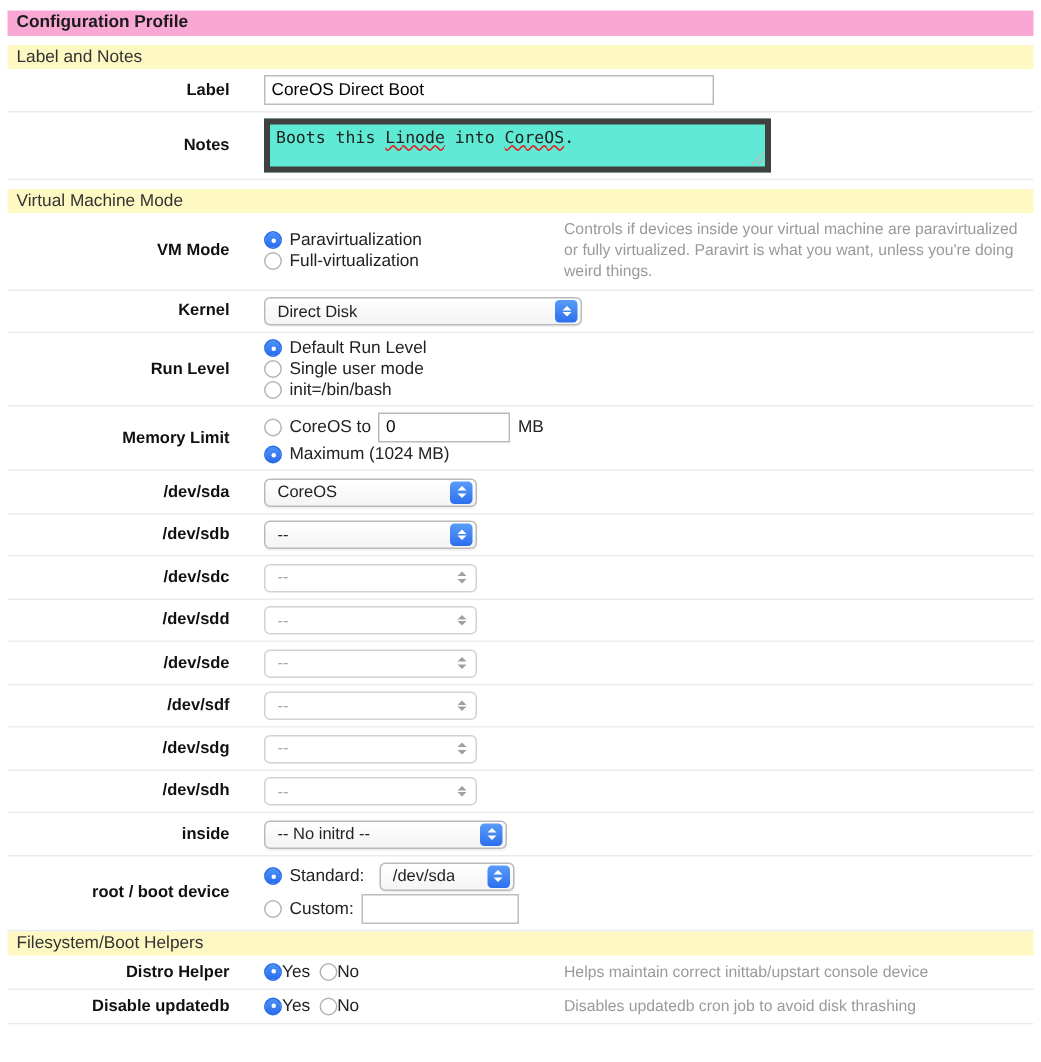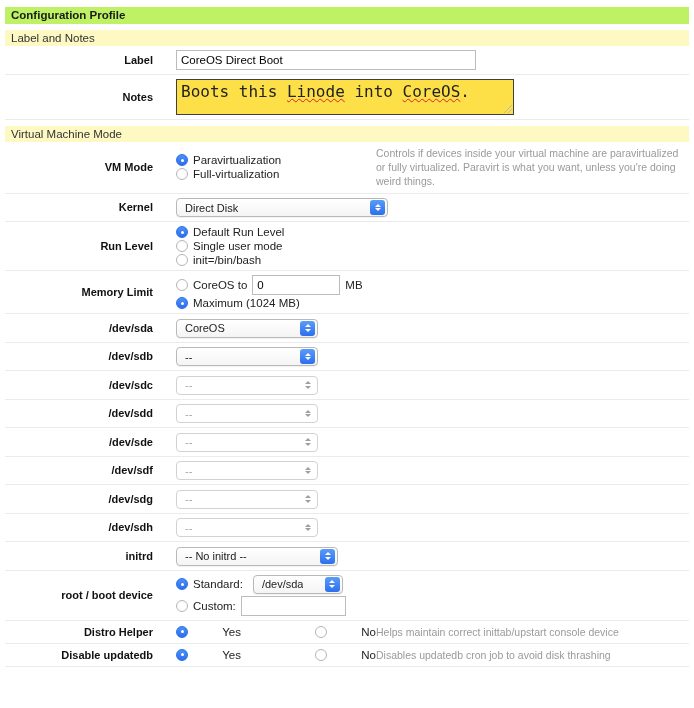--- a/index.html
+++ b/index.html
@@ -1,39 +1,39 @@
 <!DOCTYPE html>
 <html><head>
 <meta charset="utf-8">
 <style>
   * { box-sizing: border-box; margin: 0; padding: 0; }
   html,body { width: 694px; background: #fff; font-family: "Liberation Sans", sans-serif; color: #222; }
   .wrap { margin: 7px 5px 0 5px; }
 
-  .bar-main { background: #bef264; height: 17px; line-height: 17px; padding-left: 6px;
+  .bar-main { background: #f9a8d4; height: 17px; line-height: 17px; padding-left: 6px;
               font-size: 11.5px; font-weight: bold; color: #1a1a1a; }
   .bar-sec  { background: #fef9c3; height: 16px; line-height: 16px; padding-left: 6px;
               font-size: 11.5px; color: #333; margin-top: 6px; }
   .bar-sec.tight { margin-top: 0; }
 
   .frow { display: flex; align-items: center; border-bottom: 1px solid #ebebeb; padding: 4px 0; }
   .flabel { width: 148px; flex-shrink: 0; text-align: right; font-weight: bold;
             font-size: 11px; white-space: nowrap; color: #111; }
   .fctrl { margin-left: 23px; }
-  .fctrl.colw { width: 200px; flex-shrink: 0; justify-content: space-between; }
+  .fctrl.colw { width: 200px; flex-shrink: 0; }
   .fhelp { width: 330px; font-size: 10.5px; color: #9a9a9a; line-height: 1.35; }
 
   input[type=text] { border: 1px solid #bcbcbc; height: 20px; font-size: 11.5px;
                      font-family: "Liberation Sans", sans-serif; padding: 2px 4px; background: #fff; }
   .w-label { width: 300px; }
   .w-mem   { width: 88px; }
   .w-cust  { width: 105px; }
 
-  .textarea { position: relative; width: 338px; height: 36px; border: 1px solid #404040;
-              background: #fde047; font-family: "DejaVu Sans Mono", monospace; font-size: 16px;
+  .textarea { position: relative; width: 338px; height: 36px; border: 4px solid #404040;
+              background: #5eead4; font-family: "DejaVu Sans Mono", monospace; font-size: 11px;
               padding: 2px 4px; line-height: 1.3; overflow: hidden; }
   .sq { text-decoration: underline wavy #e02020; text-decoration-thickness: 1px; }
   .grip { position: absolute; right: 1px; bottom: 1px; width: 10px; height: 10px;
           background: repeating-linear-gradient(135deg, transparent 0 2px, #b9b9b9 2px 3px);
           clip-path: polygon(100% 0, 0 100%, 100% 100%); }
 
   .sel { display: inline-flex; align-items: center; justify-content: space-between;
          height: 19px; border: 1px solid #b9b9b9; border-radius: 4px;
          background: linear-gradient(#ffffff,#f4f4f4); font-size: 11px;
          padding: 0 2px 0 8px; box-shadow: 0 1px 1px rgba(0,0,0,.06); }
@@ -245,21 +245,21 @@
         <span class="stext">--</span>
         <span class="spin gray">
             <i class="tu"></i>
             <i class="td"></i>
           </span>
       </div>
     </div>
   </div>
 
   <div class="frow">
-    <div class="flabel">initrd</div>
+    <div class="flabel">inside</div>
     <div class="fctrl">
       <div class="sel w-init">
         <span class="stext">-- No initrd --</span>
         <span class="spin blue">
             <i class="tu"></i>
             <i class="td"></i>
           </span>
       </div>
     </div>
   </div>
@@ -279,20 +279,21 @@
         </div>
       </div>
       <div class="ropt">
         <span class="radio"></span>
         <span>Custom:</span>
         <input type="text" class="w-cust" value="" style="">
       </div>
     </div>
   </div>
 
+  <div class="bar-sec tight">Filesystem/Boot Helpers</div>
 
   <div class="frow">
     <div class="flabel">Distro Helper</div>
     <div class="fctrl colw yn">
       <span class="radio on"></span>
       <span>Yes</span>
         <span class="gap"></span>
       <span class="radio"></span>
       <span>No</span>
     </div>

